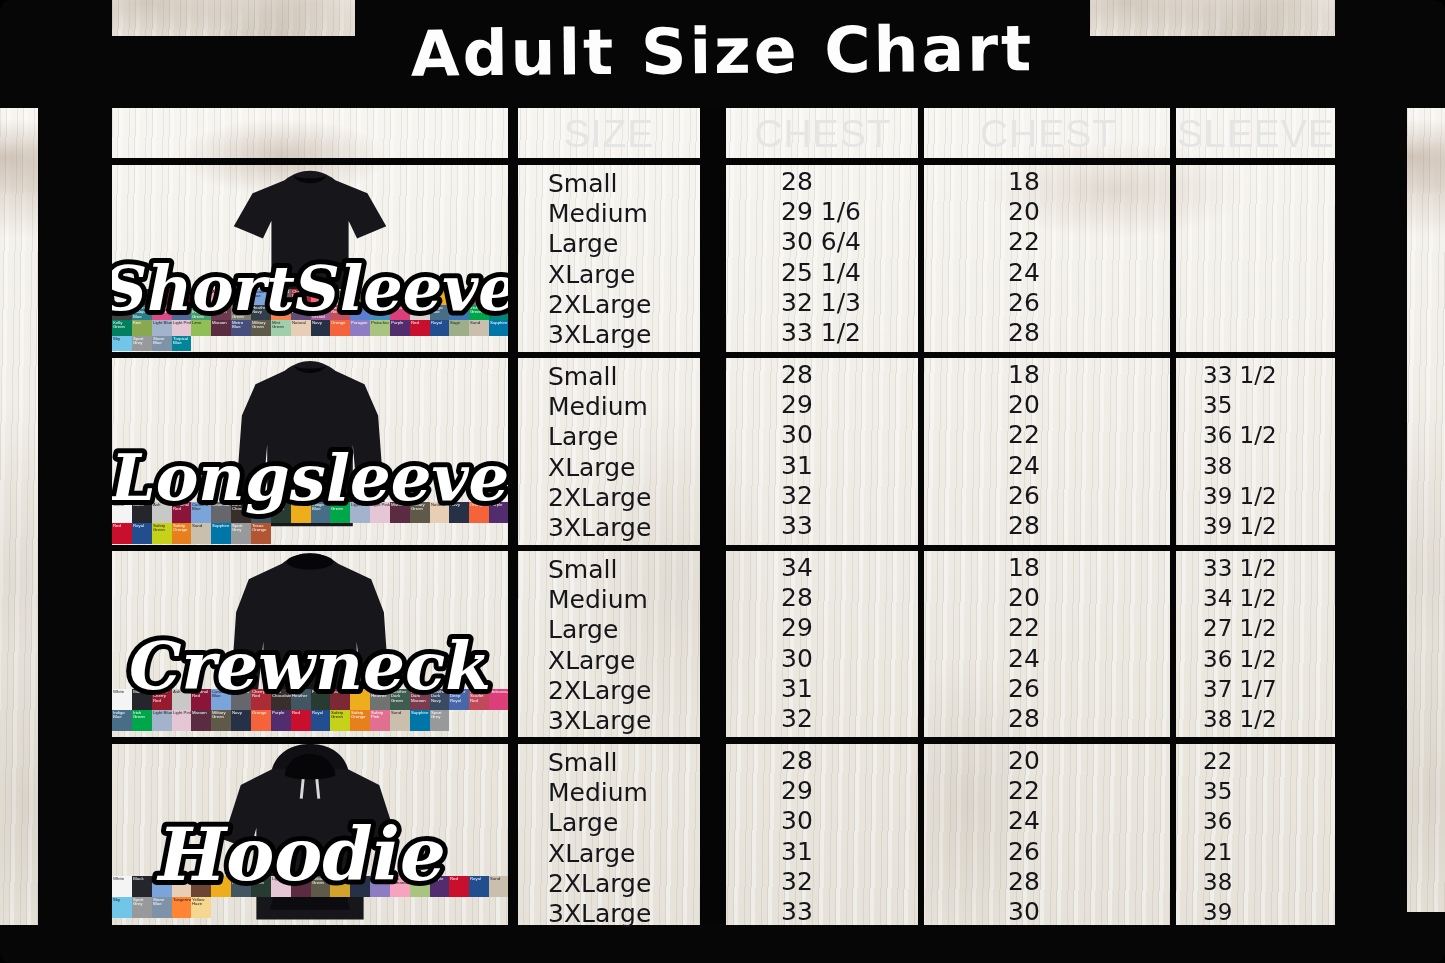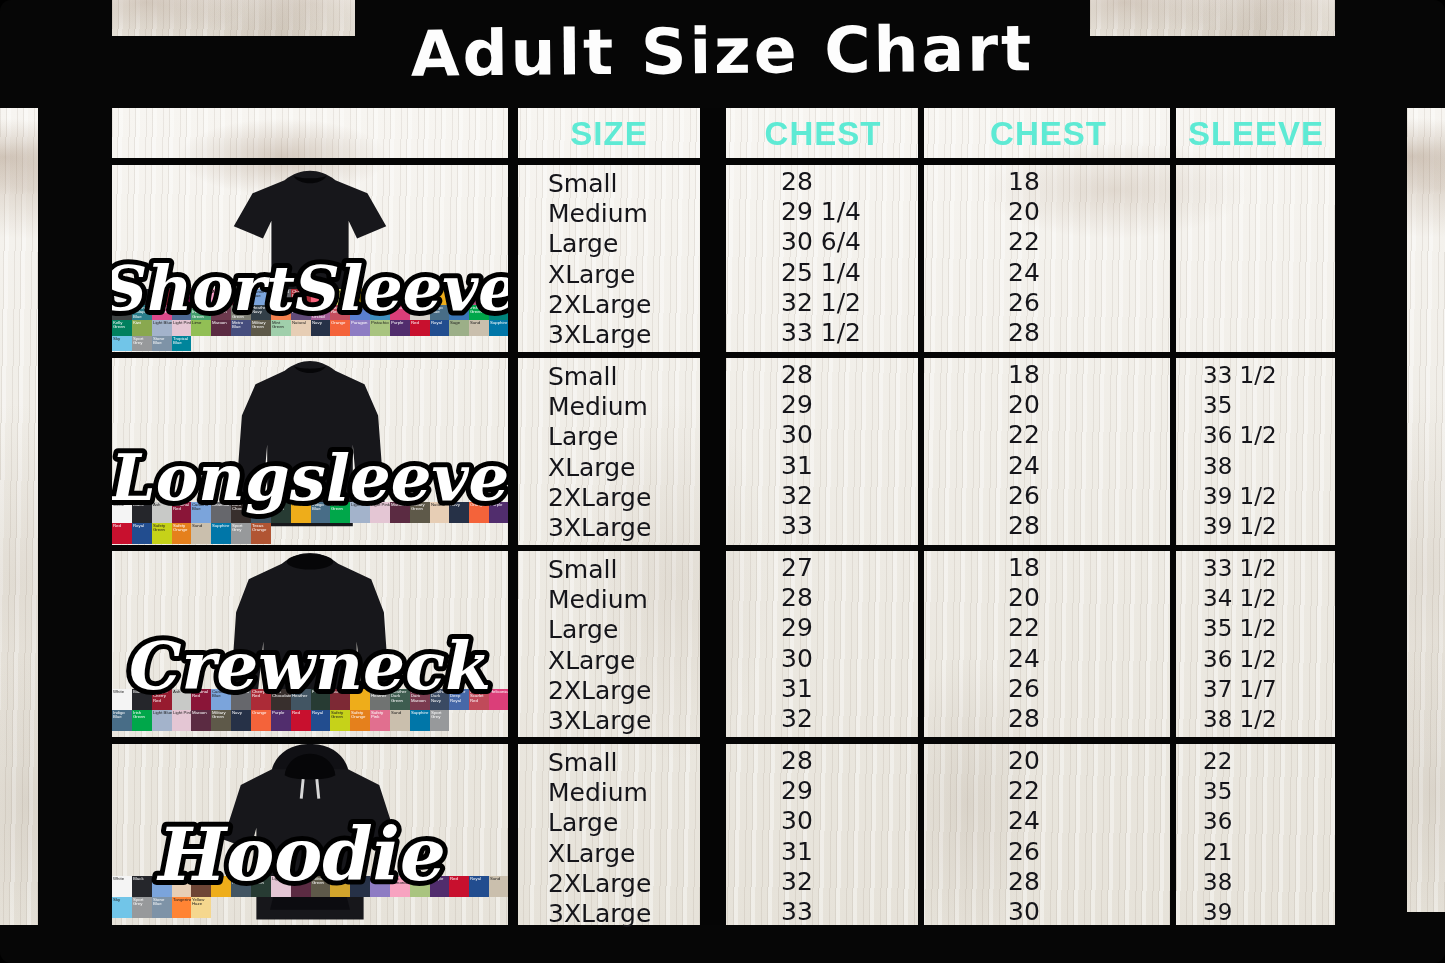--- a/index.html
+++ b/index.html
@@ -14,22 +14,22 @@
       radial-gradient(90px 200px at 70% 85%, rgba(110,88,66,.12), rgba(110,88,66,0) 75%),
       repeating-linear-gradient(91deg, rgba(108,88,70,.10) 0 1px, rgba(0,0,0,0) 1px 6px,
         rgba(150,138,126,.16) 6px 7px, rgba(255,255,255,.38) 7px 11px, rgba(0,0,0,0) 11px 17px),
       linear-gradient(180deg,#f7f5f1 0%,#edeae3 55%,#e6e2d9 100%);}
   .vdiv,.hband{position:absolute;background:#050505;}
   .title{position:absolute;left:355px;top:0;width:735px;height:102px;display:flex;
          align-items:center;justify-content:center;color:#fdfdfd;font-size:63px;
          font-weight:600;letter-spacing:3px;transform:rotate(-.5deg);
          font-family:"DejaVu Sans",sans-serif;white-space:nowrap;}
   .header-cell{position:absolute;top:108px;height:52px;display:flex;align-items:center;
-         justify-content:center;font-family:"Liberation Sans",sans-serif;font-weight:700;
-         font-size:33px;letter-spacing:1px;color:#5eead4;}
+         justify-content:center;font-family:"Liberation Sans",sans-serif;font-weight:400;
+         font-size:39px;letter-spacing:1px;color:#e5e5e5;}
   .row{position:absolute;left:0;width:1445px;}
   .product-cell{position:absolute;left:112px;top:0;width:396px;height:100%;overflow:hidden;}
   .garment{position:absolute;left:50%;transform:translateX(-50%);}
   .val-col{position:absolute;color:#15151a;}
   .cell-line{height:30.2px;font-size:25px;font-weight:500;white-space:nowrap;}
   .col-sizes{left:530px;top:4px;padding-left:18px;}
   .col-body{left:781px;top:2px;}
   .col-chest{left:1008px;top:2px;}
   .col-sleeve{left:1203px;top:4px;}
   .col-sleeve .cell-line{font-size:23px;}
@@ -280,24 +280,24 @@
     <div class="val-col col-sizes">
         <div class="cell-line">Small</div>
         <div class="cell-line">Medium</div>
         <div class="cell-line">Large</div>
         <div class="cell-line">XLarge</div>
         <div class="cell-line">2XLarge</div>
         <div class="cell-line">3XLarge</div>
       </div>
     <div class="val-col col-body">
         <div class="cell-line">28</div>
-        <div class="cell-line">29 1/4</div>
+        <div class="cell-line">29 1/6</div>
         <div class="cell-line">30 6/4</div>
         <div class="cell-line">25 1/4</div>
-        <div class="cell-line">32 1/2</div>
+        <div class="cell-line">32 1/3</div>
         <div class="cell-line">33 1/2</div>
       </div>
     <div class="val-col col-chest">
         <div class="cell-line">18</div>
         <div class="cell-line">20</div>
         <div class="cell-line">22</div>
         <div class="cell-line">24</div>
         <div class="cell-line">26</div>
         <div class="cell-line">28</div>
       </div>
@@ -567,39 +567,39 @@
     </div>
     <div class="val-col col-sizes">
         <div class="cell-line">Small</div>
         <div class="cell-line">Medium</div>
         <div class="cell-line">Large</div>
         <div class="cell-line">XLarge</div>
         <div class="cell-line">2XLarge</div>
         <div class="cell-line">3XLarge</div>
       </div>
     <div class="val-col col-body">
-        <div class="cell-line">27</div>
+        <div class="cell-line">34</div>
         <div class="cell-line">28</div>
         <div class="cell-line">29</div>
         <div class="cell-line">30</div>
         <div class="cell-line">31</div>
         <div class="cell-line">32</div>
       </div>
     <div class="val-col col-chest">
         <div class="cell-line">18</div>
         <div class="cell-line">20</div>
         <div class="cell-line">22</div>
         <div class="cell-line">24</div>
         <div class="cell-line">26</div>
         <div class="cell-line">28</div>
       </div>
     <div class="val-col col-sleeve">
         <div class="cell-line">33 1/2</div>
         <div class="cell-line">34 1/2</div>
-        <div class="cell-line">35 1/2</div>
+        <div class="cell-line">27 1/2</div>
         <div class="cell-line">36 1/2</div>
         <div class="cell-line">37 1/7</div>
         <div class="cell-line">38 1/2</div>
       </div>
   </section>
 
   <section class="row" style="top:744px;height:181px">
     <div class="product-cell">
       <svg class="garment" style="top:-2px" width="230" height="195" viewBox="0 0 230 200">
         <path d="M115 2 C93 2 78 14 75 32 L155 32 C152 14 137 2 115 2 Z" fill="#101014"></path>

